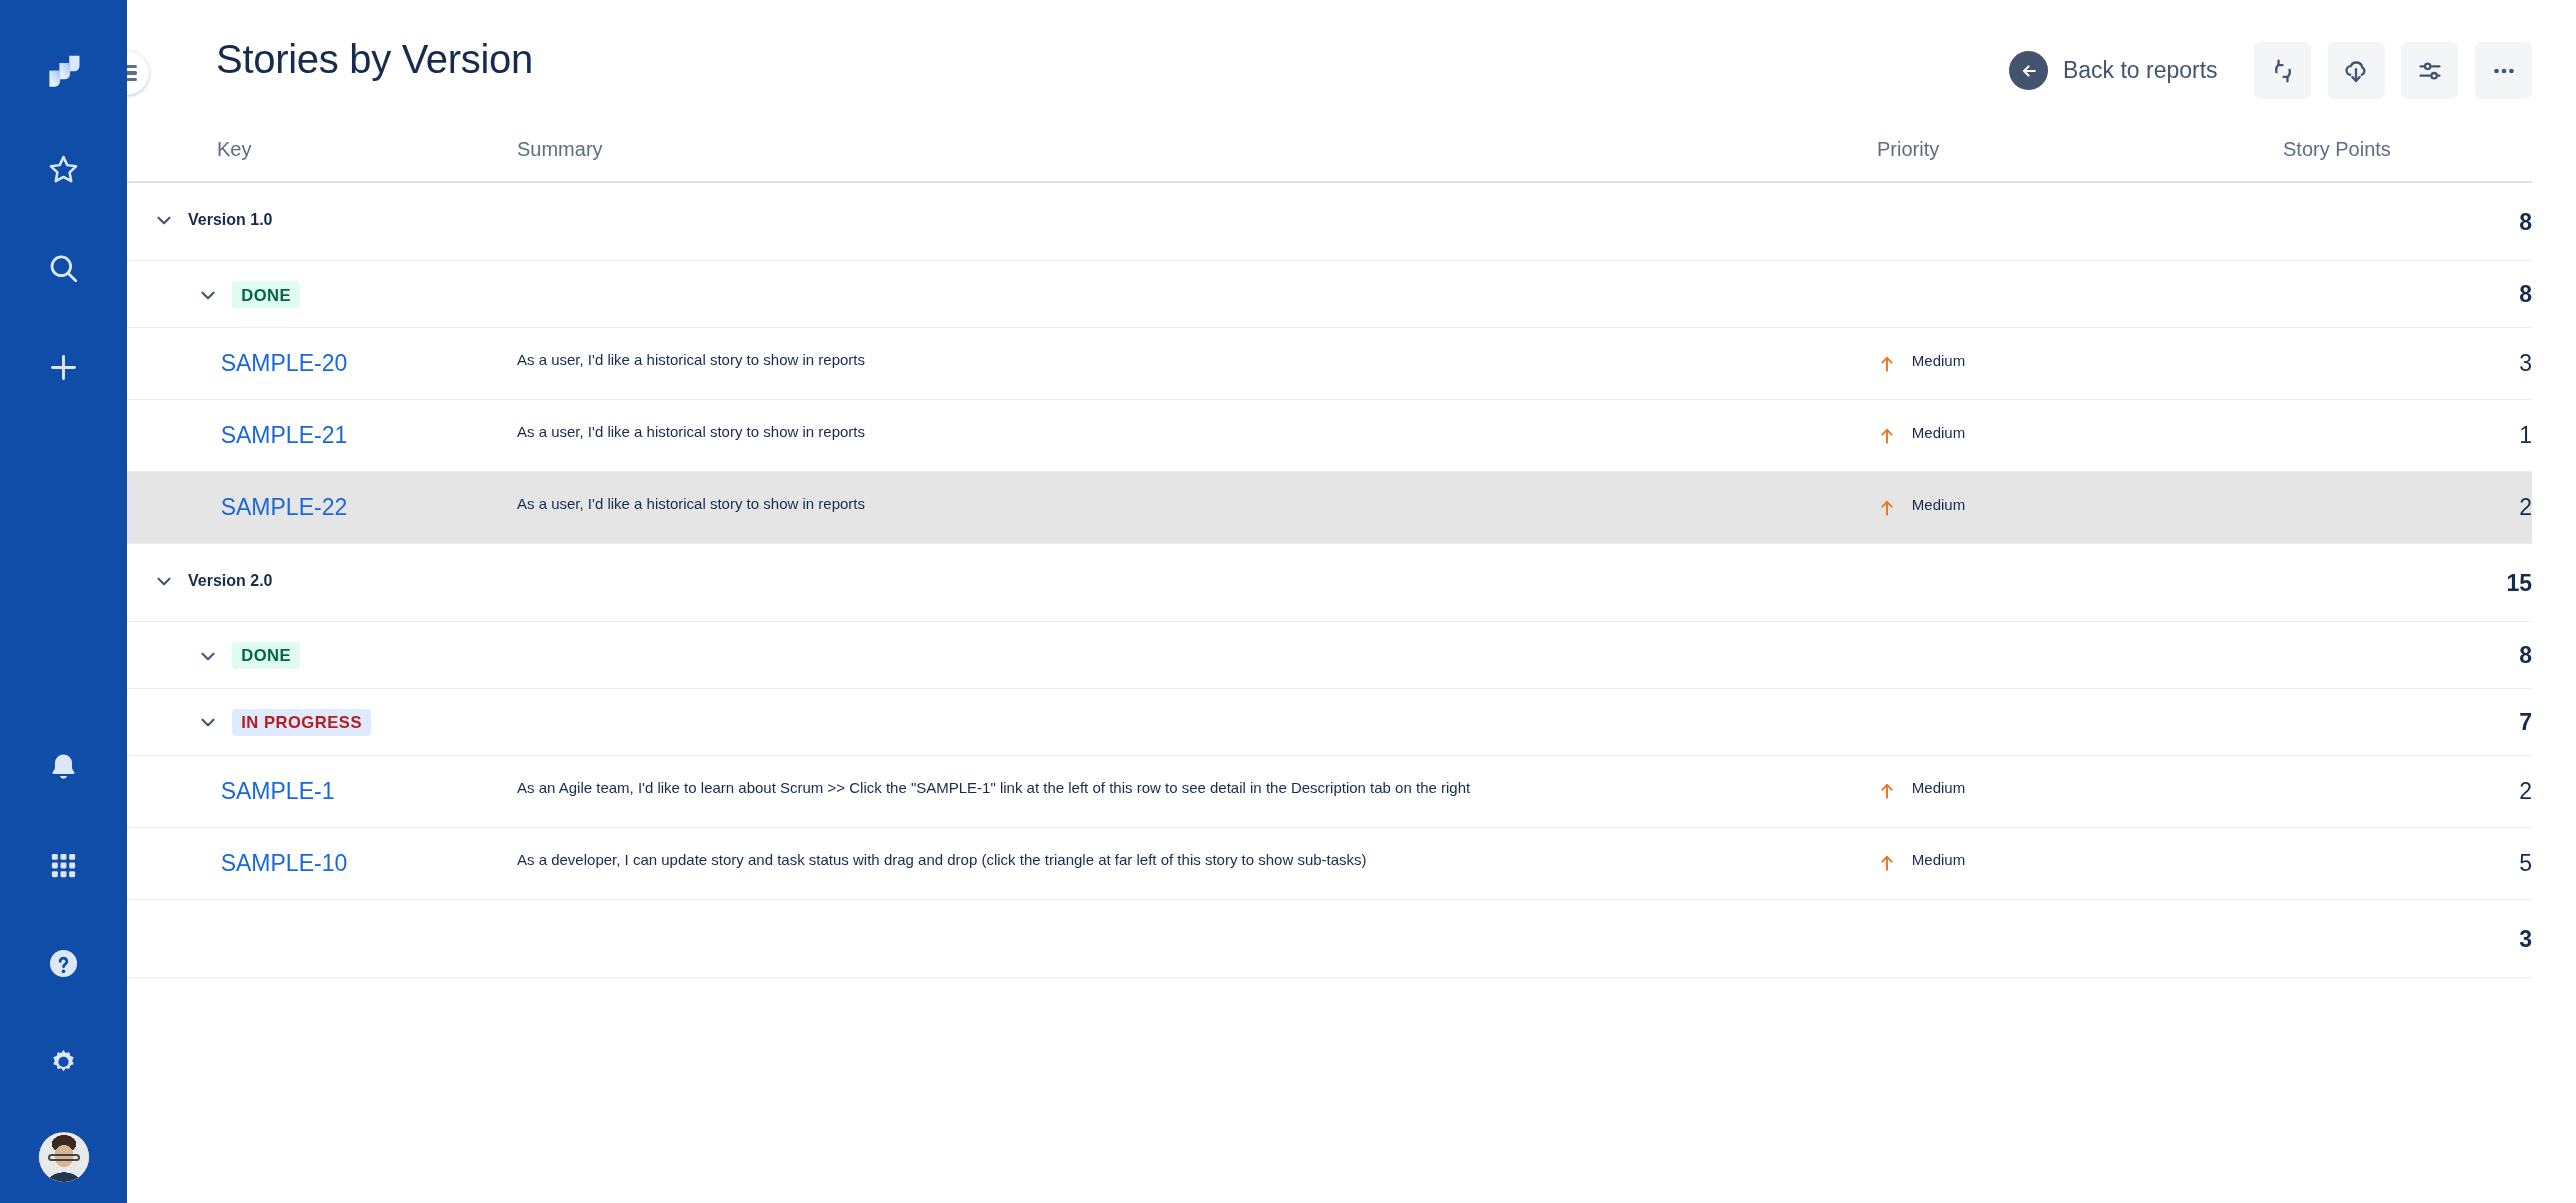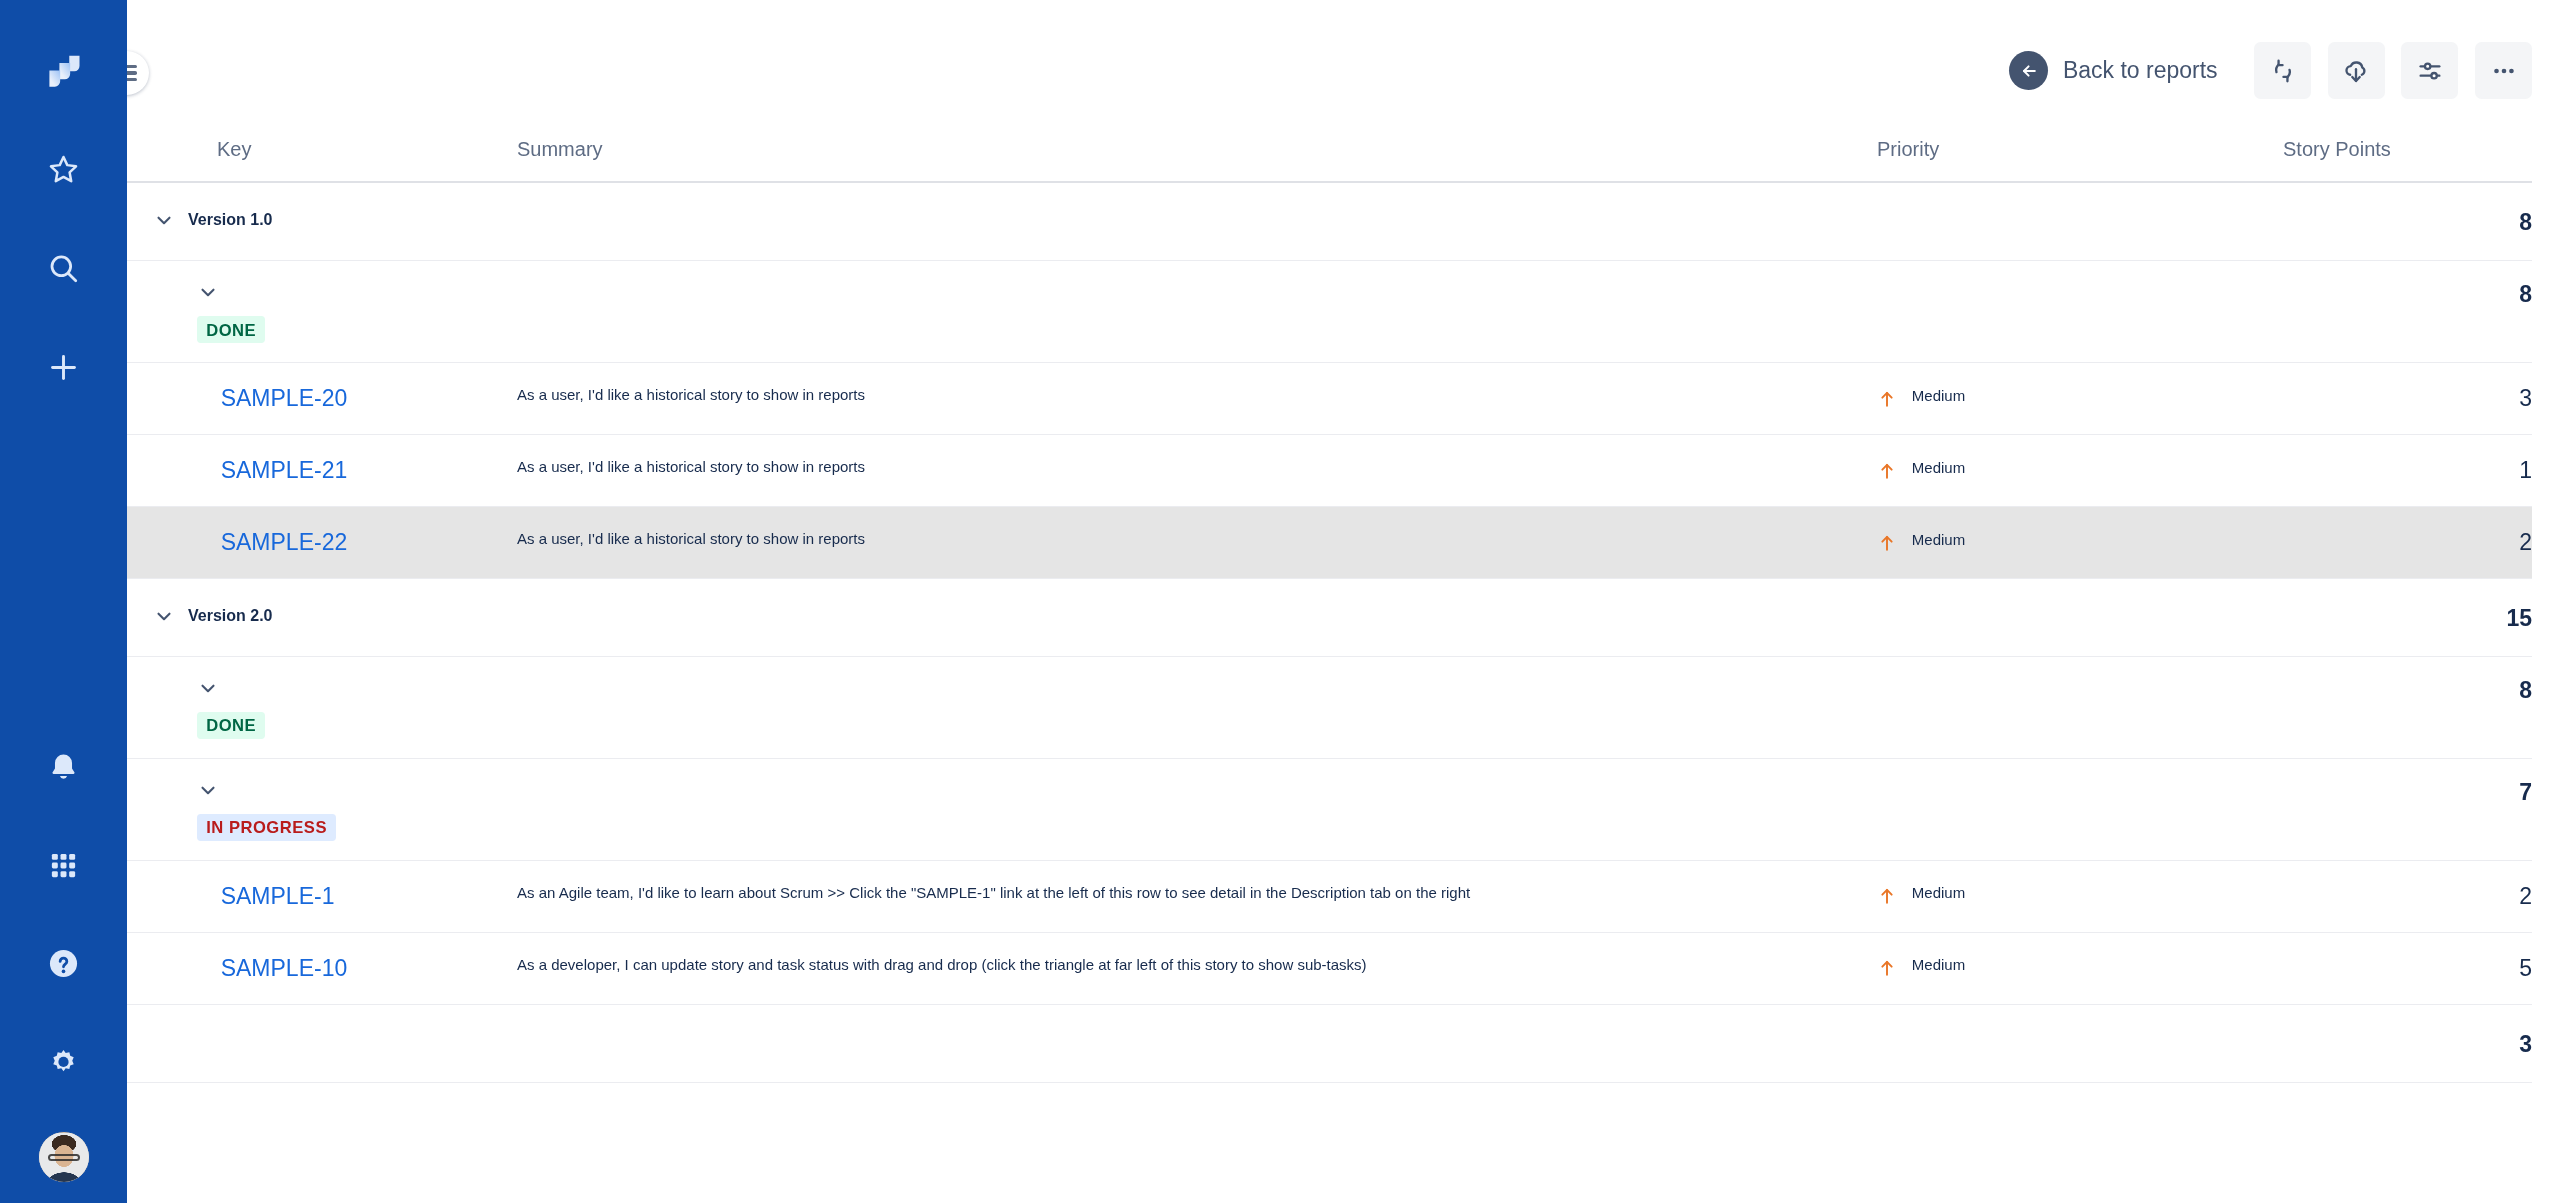--- a/index.html
+++ b/index.html
@@ -252,24 +252,23 @@
     white-space: nowrap;
   }
 
   
   tr.status-row td {
     padding: 20px 0 18.5px 0;
     border-bottom: 1.4px solid #EBECF0;
   }
   .status-cell {
     display: flex;
-    align-items: flex-start;
+    align-items: center;
     gap: 13px;
     padding-left: 70px;
-    flex-direction: column;
   }
   .badge {
     font-size: 16.6px;
     font-weight: 700;
     letter-spacing: 0.5px;
     padding: 4.6px 9.2px 3.7px 9.2px;
     border-radius: 3.7px;
     white-space: nowrap;
     line-height: 1.15;
   }
@@ -413,20 +412,21 @@
 
     <div class="nav-toggle">
       <div class="bars">
           <i></i>
           <i></i>
           <i></i>
         </div>
     </div>
 
     <div class="page-header">
+      <h1 class="page-title">Stories by Version</h1>
 
       <div class="header-actions">
 
         <div class="back-link">
           <span class="back-circle">
             <svg width="20" height="20" viewBox="0 0 24 24" fill="none" stroke="#FFFFFF" stroke-width="2.4" stroke-linecap="round" stroke-linejoin="round">
               <line x1="19" y1="12" x2="6" y2="12"></line>
               <polyline points="11.5,6.5 6,12 11.5,17.5"></polyline>
             </svg>
           </span>

